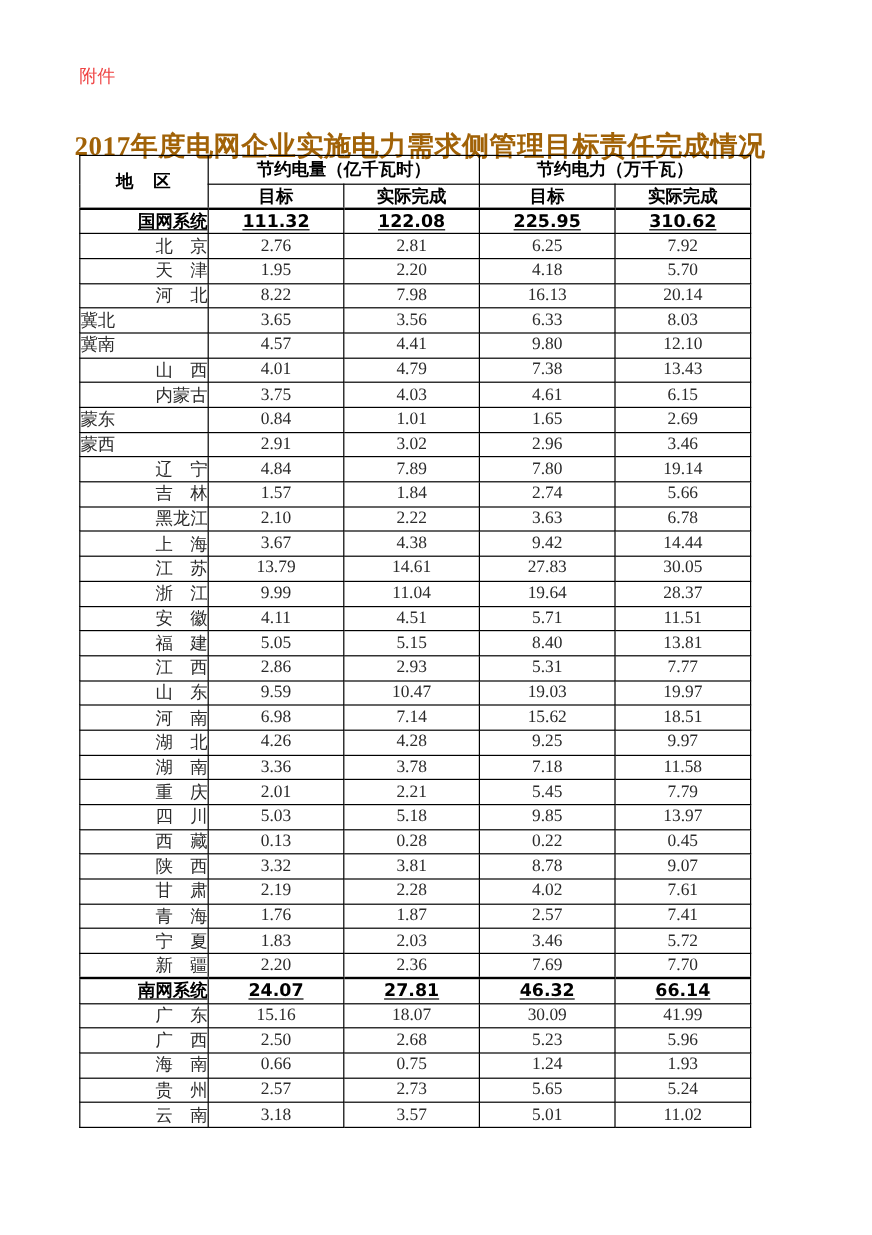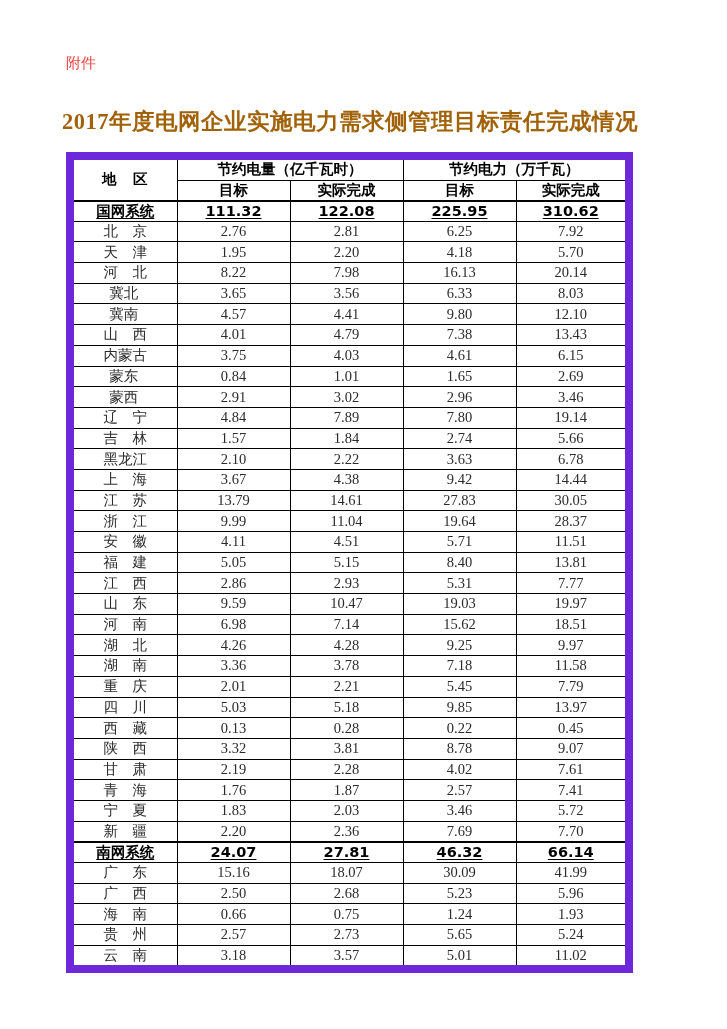--- a/index.html
+++ b/index.html
@@ -25,25 +25,25 @@
     text-align: center;
     font-family: "Liberation Serif", "DejaVu Serif", serif;
     font-weight: bold;
     font-size: 22.5px;
     letter-spacing: 0.5px;
     color: #a16207;
     white-space: nowrap;
   }
   table.report {
     position: absolute;
-    left: 66px; top: 152px;
+    left: 66px; top: 129px;
     width: 559px;
     border-collapse: collapse;
     table-layout: fixed;
-    border: 8px solid #6d28d9;
+    border: 1px solid #6d28d9;
   }
   col.c-region { width: 107px; }
   col.c-val { width: 113px; }
   th, td {
     border: 1.5px solid #000;
     text-align: center;
     vertical-align: middle;
     overflow: hidden;
     white-space: nowrap;
   }
@@ -64,23 +64,23 @@
   }
   tbody tr.system td {
     font-family: "DejaVu Sans", "Liberation Sans", sans-serif;
     font-weight: bold;
     font-size: 14.5px;
     color: #000;
     text-decoration: underline;
     text-underline-offset: 2px;
     border-top: 2.5px solid #000;
   }
-  tbody td.region { text-align: center; }
+  tbody td.region { text-align: right; }
   tbody tr.sub td.region {
-    text-align: center;
+    text-align: left;
     padding-right: 3px;
   }
 </style>
 </head>
 <body>
 
 <div class="attachment">附件</div>
 
 <h1 class="doc-title">2017年度电网企业实施电力需求侧管理目标责任完成情况</h1>
 

